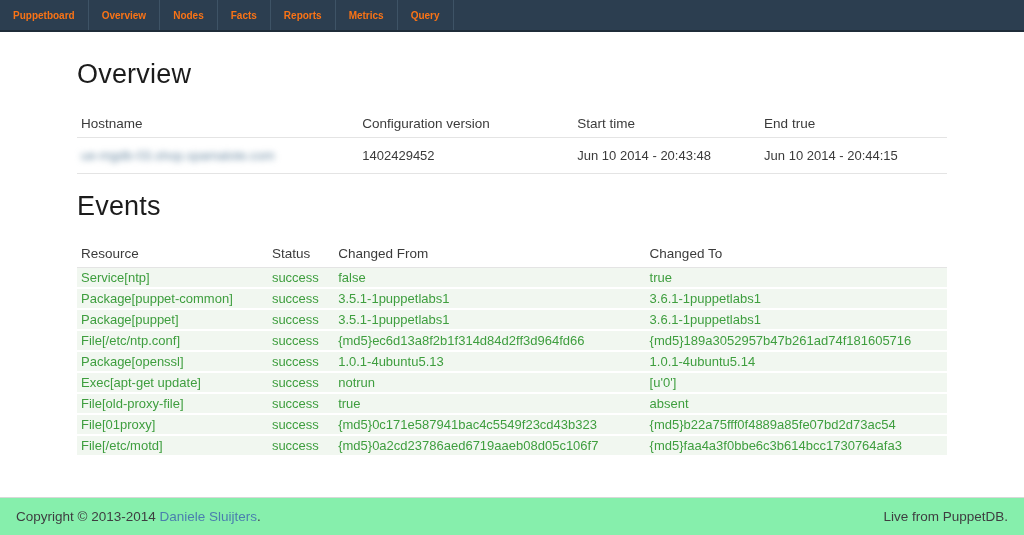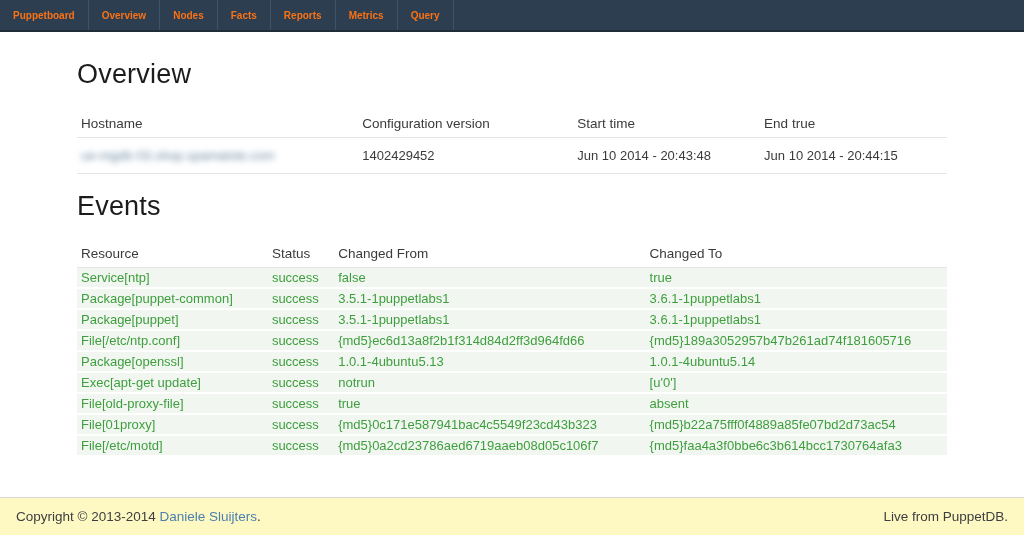--- a/index.html
+++ b/index.html
@@ -90,21 +90,21 @@
   .col-status   { width: 66px; }
   .col-from     { width: 310px; }
   .col-to       { width: 300px; }
 
   
   .footer {
     position: absolute;
     left: 0; bottom: 0;
     width: 100%;
     height: 38px;
-    background: #fef9c3;
+    background: #86efac;
     border-top: 1px solid #d8d8d8;
     display: flex;
     justify-content: space-between;
     align-items: center;
     padding: 0 16px;
     font-size: 13.5px;
     color: #3e3e40;
   }
   .footer a { color: #4a7fae; text-decoration: none; cursor: pointer; }
 </style>

